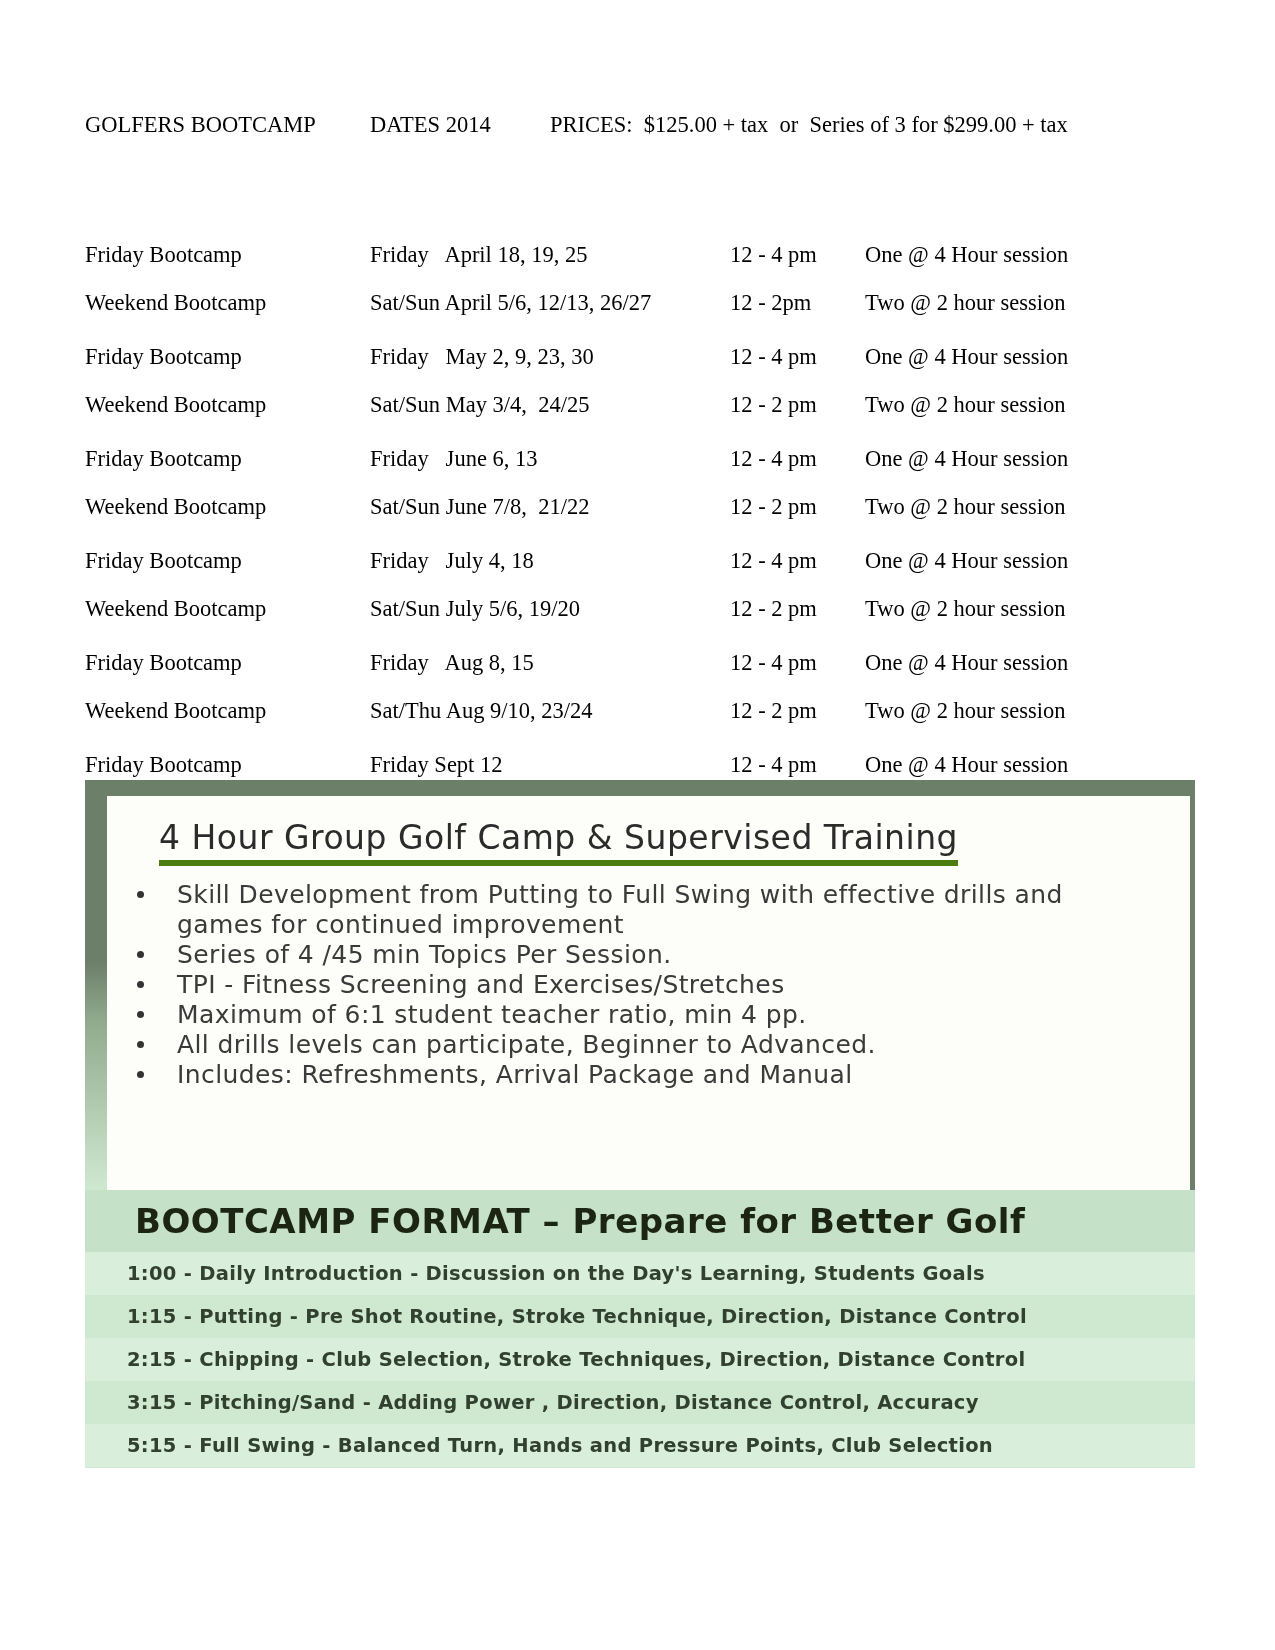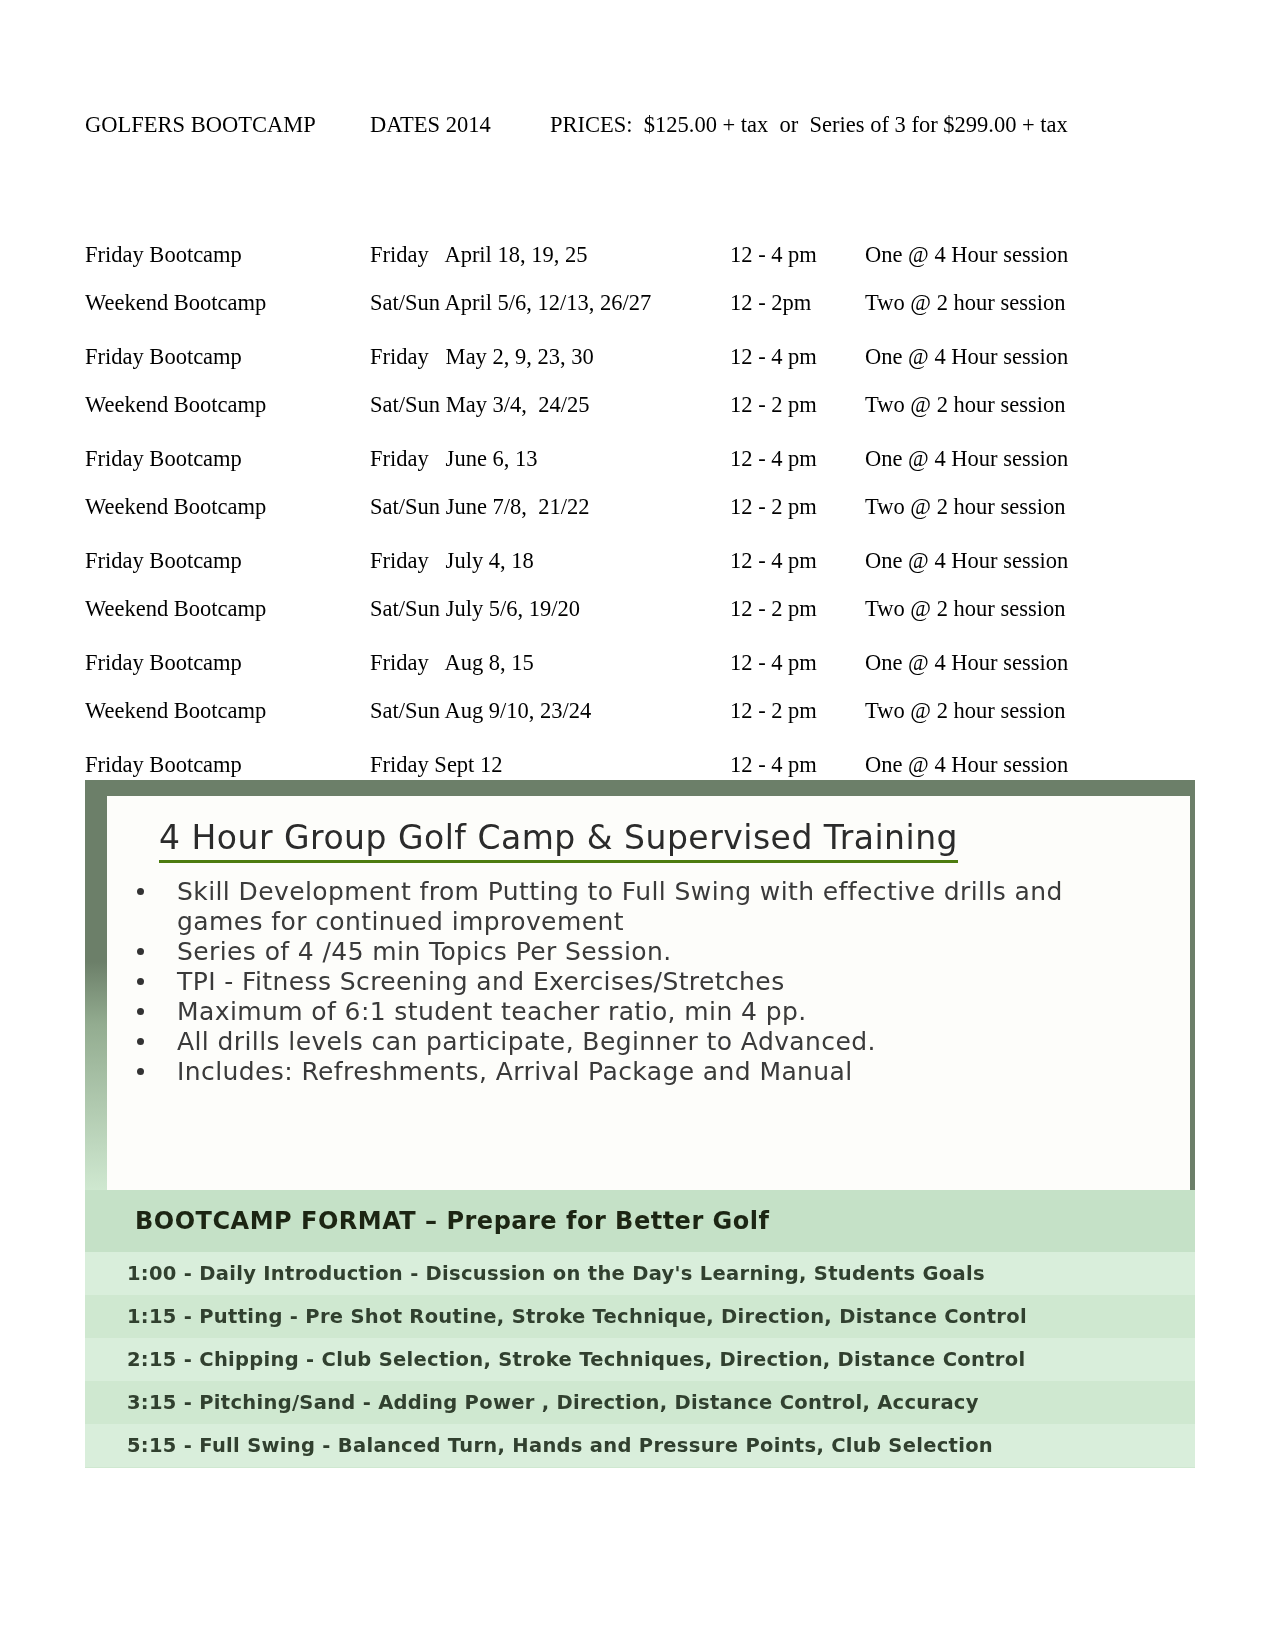--- a/index.html
+++ b/index.html
@@ -23,30 +23,30 @@
 
   
   .flyer{position:absolute;left:85px;top:780px;width:1110px;height:688px;background:#fdfdfa;}
   .flyer-top-border{position:absolute;top:0;left:0;width:100%;height:16px;background:var(--sage,#6c7f69);}
   .flyer-left-border{position:absolute;top:16px;left:0;width:22px;height:394px;
       background:linear-gradient(180deg,#6c7f69 0%,#6c7f69 42%,#93ac90 58%,#cfe8d0 100%);}
   .flyer-white{position:absolute;left:22px;top:16px;width:1088px;height:394px;box-sizing:border-box;
       background:#fdfdfa;border-right:5px solid var(--sage,#6c7f69);overflow:hidden;}
   .camp-title{margin:22px 0 0 52px;display:inline-block;
       font-family:"DejaVu Sans",sans-serif;font-size:33px;color:#2b2b2b;
-      border-bottom:3px solid #4d7c0f;padding-bottom:3px;letter-spacing:.5px;}
+      border-bottom:6px solid #4d7c0f;padding-bottom:3px;letter-spacing:.5px;}
   .camp-bullets{list-style:none;margin:14px 0 12px 0;padding:0;width:970px;}
   .camp-bullets li{position:relative;padding-left:70px;font-family:"DejaVu Sans",sans-serif;
       font-size:25px;line-height:30px;color:#3a3a3a;letter-spacing:.4px;}
   .camp-bullets li::before{content:"";position:absolute;left:30px;top:11px;width:7px;height:7px;
       border-radius:50%;background:#333;}
 
   .flyer-green{position:absolute;left:0;top:410px;width:1110px;height:278px;background:var(--green,#cfe8d0);}
   .format-title{height:62px;line-height:62px;padding-left:50px;
-      font-family:"DejaVu Sans",sans-serif;font-weight:bold;font-size:24px;color:#1c2513;
+      font-family:"DejaVu Sans",sans-serif;font-weight:bold;font-size:34px;color:#1c2513;
       background:var(--green-band,#c5e1c7);white-space:nowrap;overflow:hidden;letter-spacing:.5px;}
   .format-line{height:43px;line-height:43px;padding-left:42px;
       font-family:"DejaVu Sans",sans-serif;font-weight:bold;font-size:19.5px;color:#31402f;
       white-space:nowrap;overflow:hidden;letter-spacing:.3px;}
   .format-line:nth-child(odd){background:var(--green-stripe,#d9eedb);}
 </style>
 </head>
 <body>
 
 <div class="page" style="--sage: #6c7f69; --green: #cfe8d0; --green-band: #c5e1c7; --green-stripe: #d9eedb;">
@@ -116,21 +116,21 @@
       </div>
       <div class="s-group">
         <div class="s-row">
           <span class="s-label">Friday Bootcamp</span>
           <span class="s-dates">Friday   Aug 8, 15</span>
           <span class="s-time">12 - 4 pm</span>
           <span class="s-session">One @ 4 Hour session</span>
         </div>
         <div class="s-row">
           <span class="s-label">Weekend Bootcamp</span>
-          <span class="s-dates">Sat/Sun Aug 9/10, 23/24</span>
+          <span class="s-dates">Sat/Thu Aug 9/10, 23/24</span>
           <span class="s-time">12 - 2 pm</span>
           <span class="s-session">Two @ 2 hour session</span>
         </div>
       </div>
       <div class="s-group">
         <div class="s-row">
           <span class="s-label">Friday Bootcamp</span>
           <span class="s-dates">Friday Sept 12</span>
           <span class="s-time">12 - 4 pm</span>
           <span class="s-session">One @ 4 Hour session</span>

